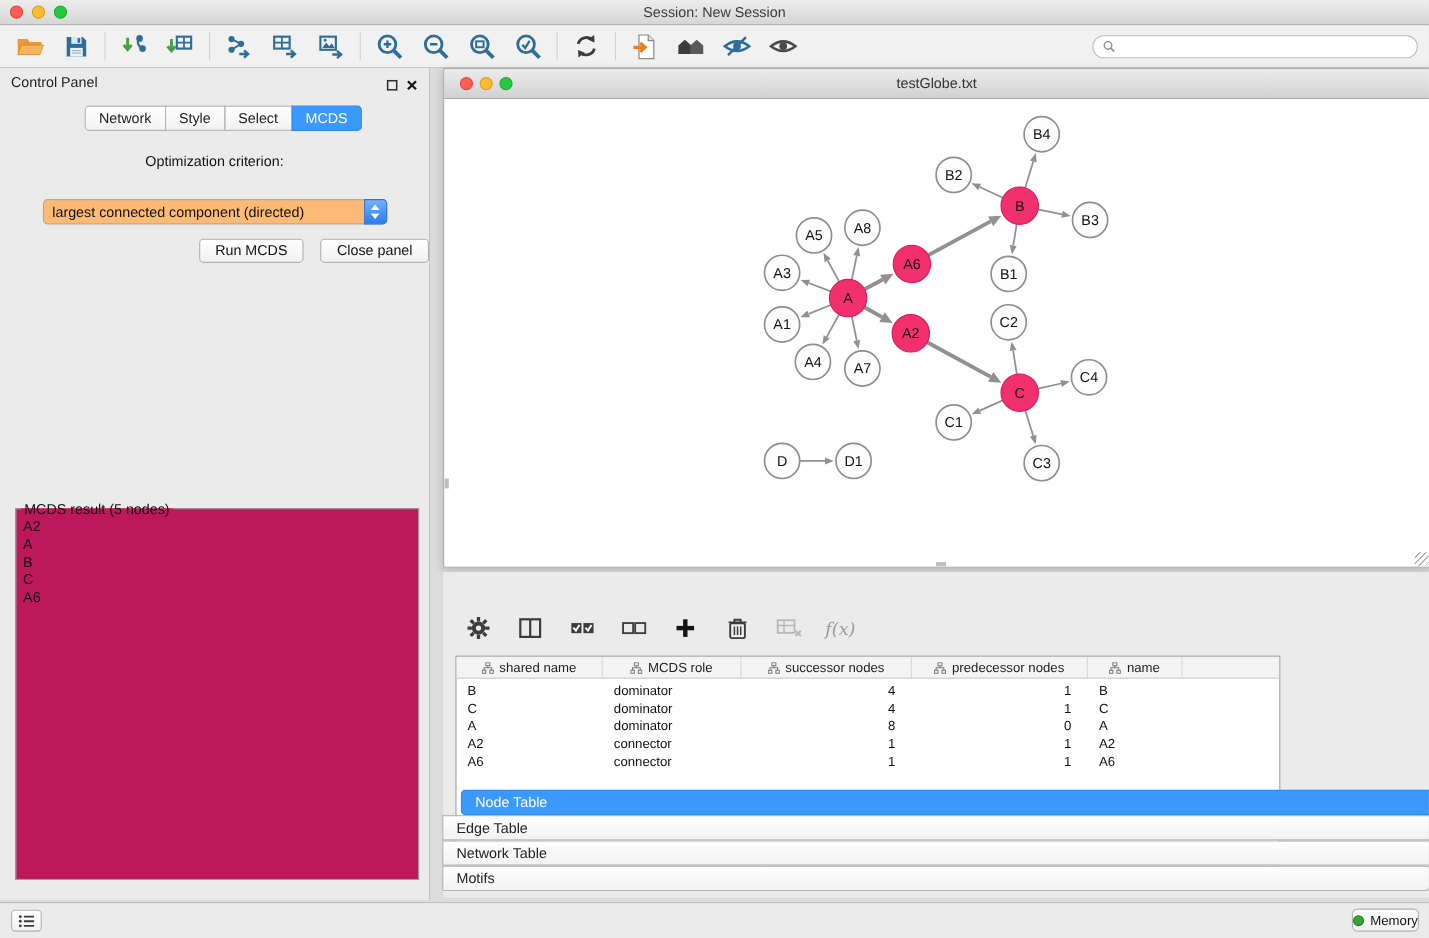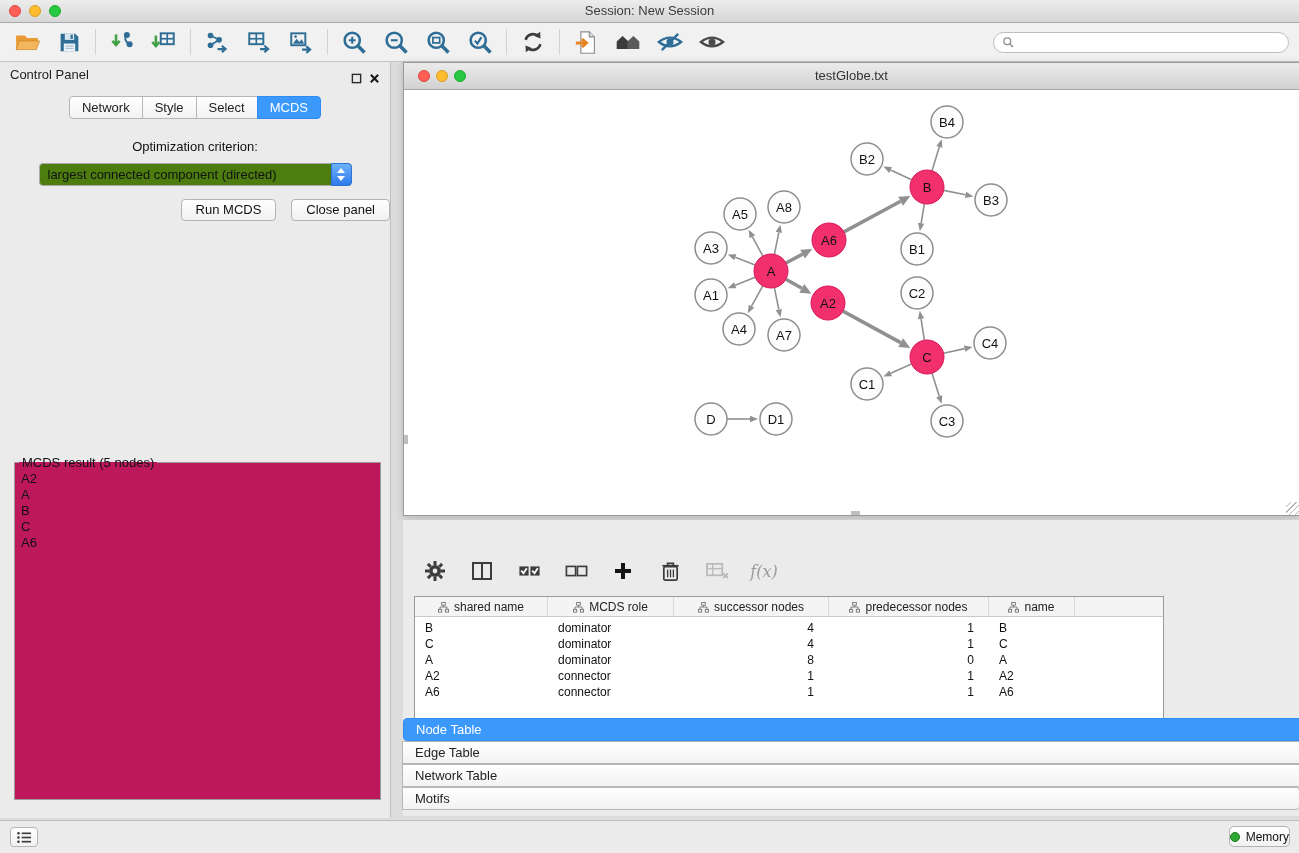--- a/index.html
+++ b/index.html
@@ -47,30 +47,30 @@
     background:#EBEBEB;border-right:1px solid #C0C0C0;box-sizing:border-box;
   }
   .panel-header{position:relative;height:26px;}
   .panel-header .panel-title{position:absolute;left:10px;top:0;line-height:26px;font-size:13px;color:#1E1E1E;}
   .panel-header .ph-float{position:absolute;right:28px;top:8px;cursor:default;}
   .panel-header .ph-close{position:absolute;right:10px;top:8px;cursor:default;}
   .seg-tabs{display:flex;justify-content:center;padding-top:8px;}
   .seg-tab{
     font-size:13px;padding:2px 12px;height:17px;line-height:17px;
     background:linear-gradient(#FFFFFF,#F2F2F2);
-    border:1px solid #B6B6B6;color:#222;position:relative;
+    border:1px solid #B6B6B6;color:#222;position:relative;margin-left:16px;
   }
   .seg-tab + .seg-tab{margin-left:-1px;}
   .seg-tab:first-child{border-radius:4px 0 0 4px;}
   .seg-tab:last-child{border-radius:0 4px 4px 0;}
   .seg-tab.active{background:#3B99FC;border-color:#2F8BF2;color:#fff;z-index:1;}
   .opt-label{margin-top:20px;text-align:center;font-size:13px;color:#111;}
   .dropdown{
-    margin:9px auto 0;width:313px;height:23px;position:relative;
-    background:#4d7c0f;border:1px solid #ABABAB;border-radius:4px;box-sizing:border-box;
+    margin:27px auto 0;width:313px;height:23px;position:relative;
+    background:#fdba74;border:1px solid #ABABAB;border-radius:4px;box-sizing:border-box;
   }
   .dropdown .dd-value{
     position:absolute;left:8px;right:24px;top:0;line-height:21px;font-size:13px;color:#111;
     white-space:nowrap;overflow:hidden;
   }
   .dropdown .dd-stepper{
     position:absolute;right:-1px;top:-1px;width:21px;height:23px;
     background:linear-gradient(#6FB1FC,#2D7BEA);
     border-radius:0 4px 4px 0;border:1px solid #2D72D9;box-sizing:border-box;
   }

